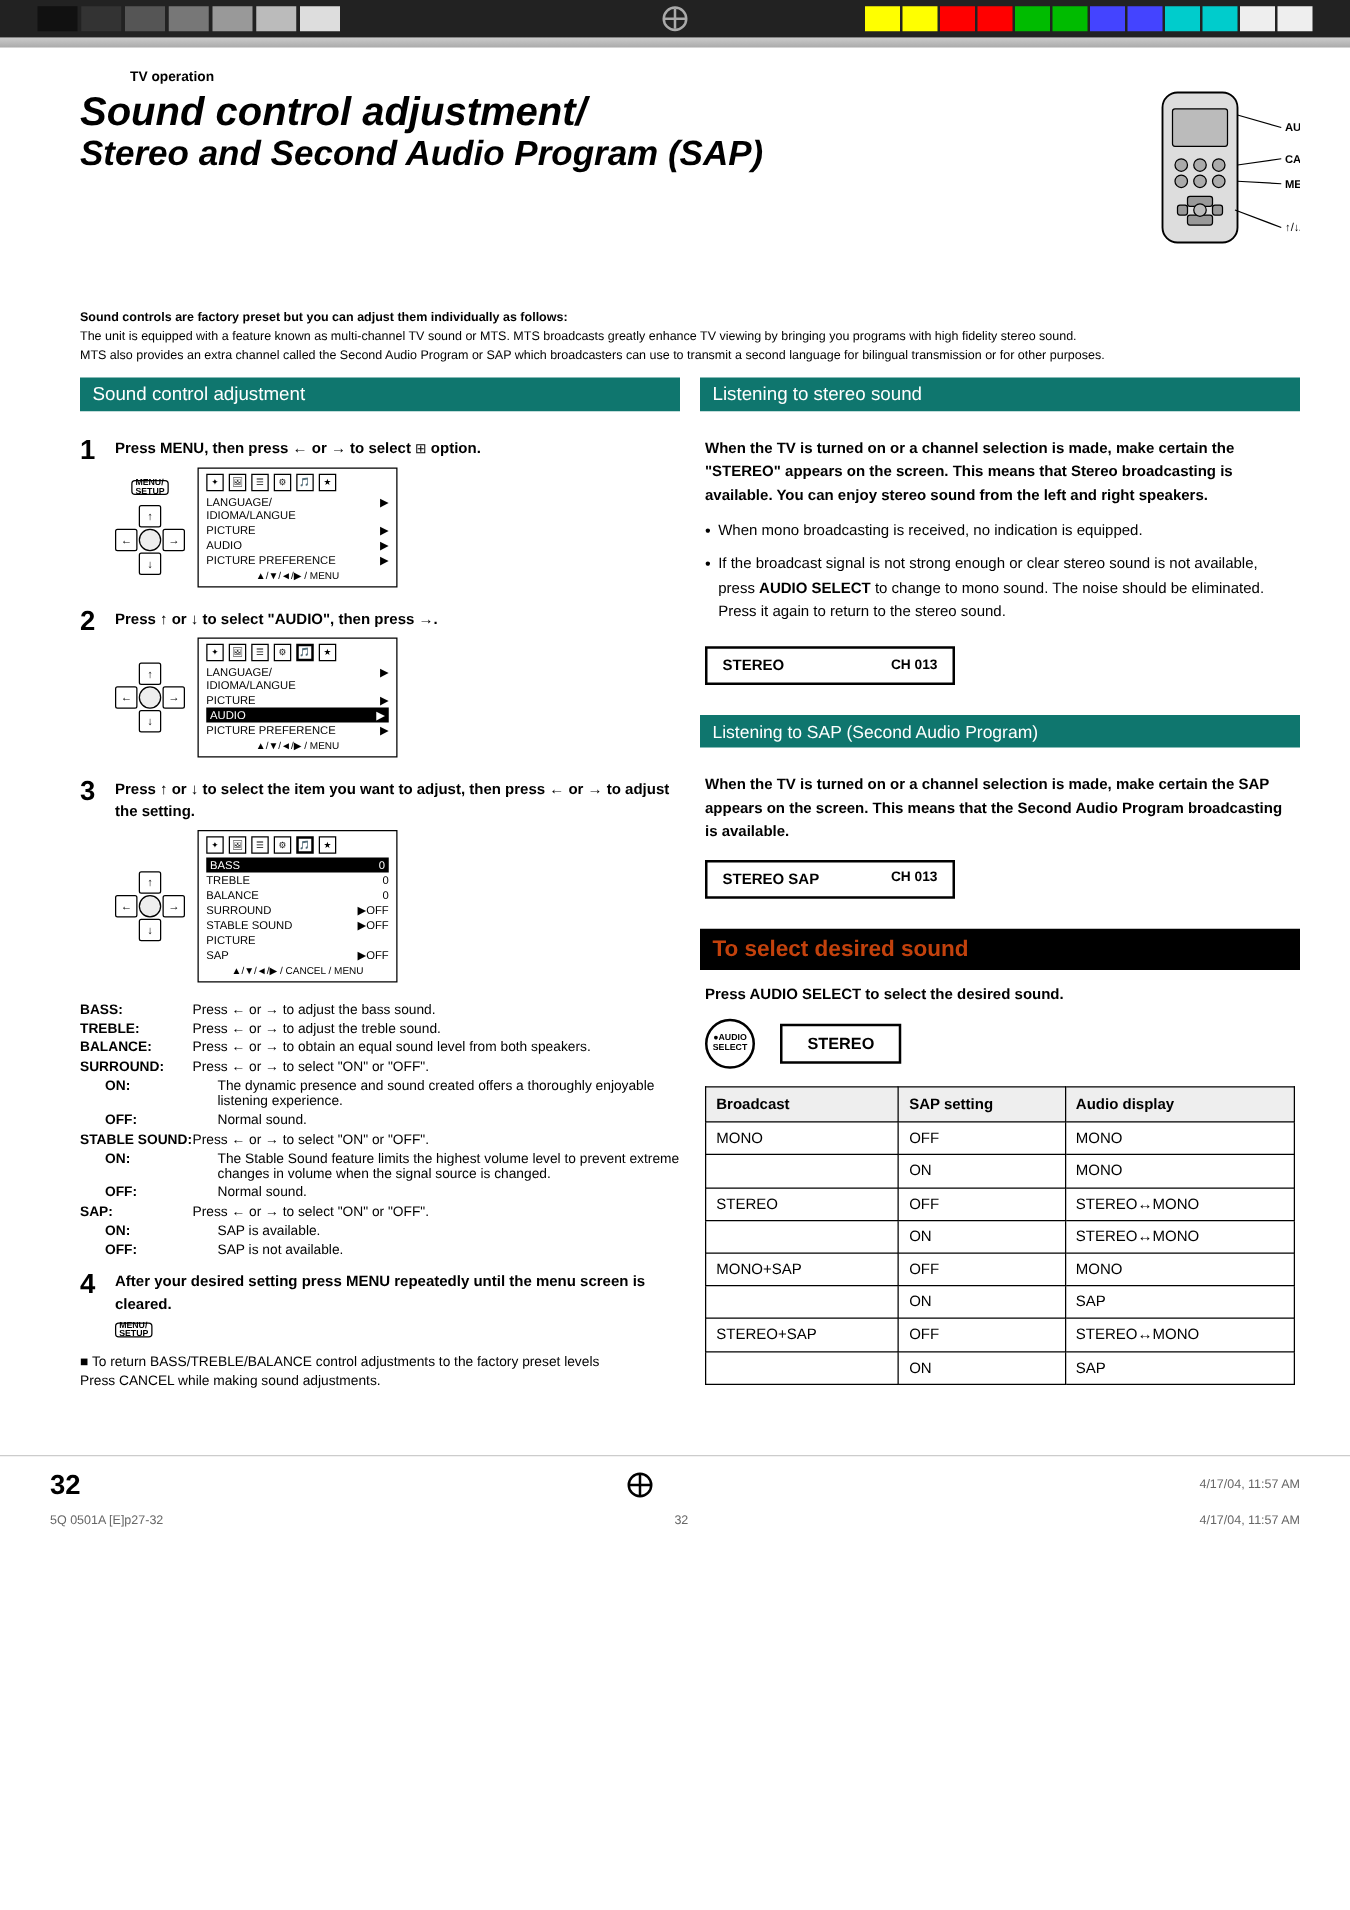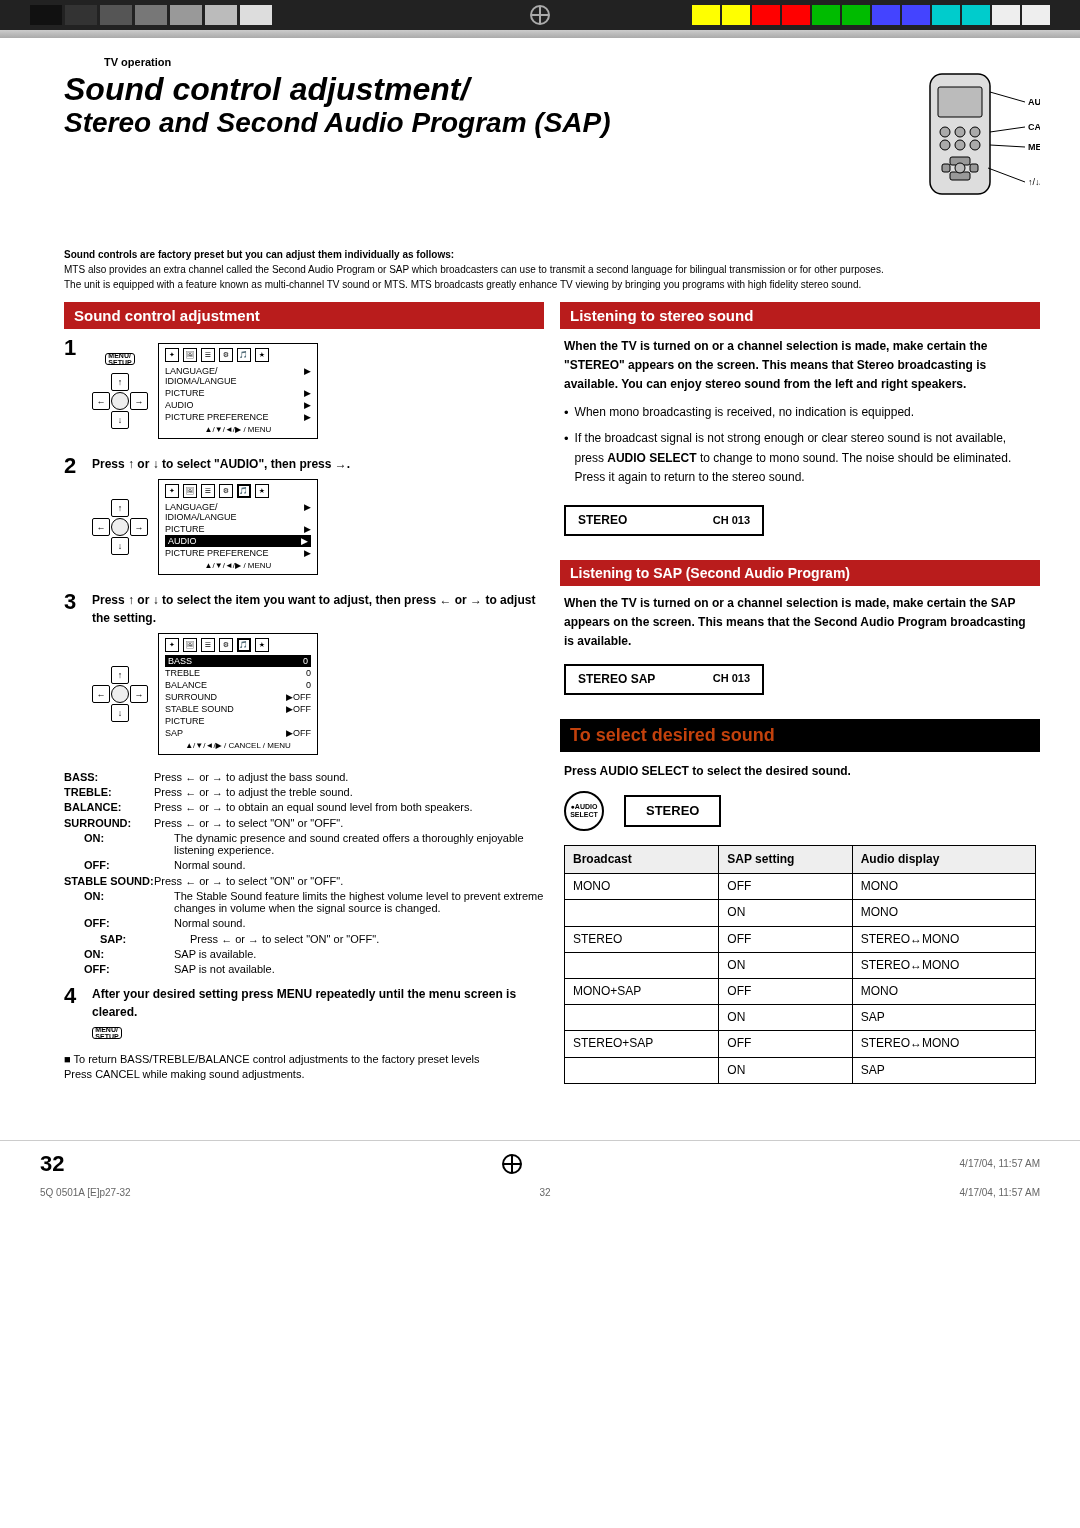--- a/index.html
+++ b/index.html
@@ -60,26 +60,26 @@
     .two-col {
       display: flex;
       gap: 16px;
       align-items: flex-start;
     }
     .left-col { flex: 1; min-width: 0; }
     .right-col { flex: 1; min-width: 0; }
 
     
     .section-header {
-      background: #b91c1c;
+      background: #0f766e;
       color: #fff;
       font-size: 15px;
-      font-weight: bold;
+      font-weight: normal;
       padding: 5px 10px;
-      margin-bottom: 8px;
+      margin-bottom: 20px;
     }
 
     
     .step {
       display: flex;
       align-items: flex-start;
       margin-bottom: 10px;
     }
     .step-number {
       font-size: 22px;
@@ -365,32 +365,35 @@
         <line x1="110" y1="73" x2="145" y2="75" stroke="#000" stroke-width="1"></line>
         <text x="148" y="78" font-size="9" font-weight="bold">MENU</text>
         <line x1="108" y1="96" x2="145" y2="110" stroke="#000" stroke-width="1"></line>
         <text x="148" y="113" font-size="9">↑/↓/←/→</text>
       </svg>
     </div>
   </div>
 
   <div class="intro-text">
     <p><strong>Sound controls are factory preset but you can adjust them individually as follows:</strong></p>
+    <p>The unit is equipped with a feature known as multi-channel TV sound or MTS. MTS broadcasts greatly enhance TV viewing by bringing you programs with high fidelity stereo sound.</p>
     <p>MTS also provides an extra channel called the Second Audio Program or SAP which broadcasters can use to transmit a second language for bilingual transmission or for other purposes.</p>
-    <p>The unit is equipped with a feature known as multi-channel TV sound or MTS. MTS broadcasts greatly enhance TV viewing by bringing you programs with high fidelity stereo sound.</p>
   </div>
 
   <div class="two-col">
 
     <div class="left-col">
       <div class="section-header">Sound control adjustment</div>
 
       <div class="step">
         <div class="step-number">1</div>
         <div class="step-content">
+          <div class="step-text">
+            <strong>Press MENU, then press ← or → to select</strong> <span style="font-size:11px;">⊞</span> <strong>option.</strong>
+          </div>
           <div class="menu-mockup">
             <div class="remote-buttons">
               <div class="btn-rect">MENU/<br>SETUP</div>
               <div style="margin:4px 0;"></div>
               <div class="btn-arrows">
                 <div class="btn-arrow empty"></div>
                 <div class="btn-arrow">↑</div>
                 <div class="btn-arrow empty"></div>
                 <div class="btn-arrow">←</div>
                 <div class="btn-arrow center"></div>
@@ -574,21 +577,21 @@
           <span class="label-val">Press ← or → to select "ON" or "OFF".</span>
         </div>
         <div class="labels-row" style="padding-left:20px;">
           <span class="label-key">ON:</span>
           <span class="label-val">The Stable Sound feature limits the highest volume level to prevent extreme changes in volume when the signal source is changed.</span>
         </div>
         <div class="labels-row" style="padding-left:20px;">
           <span class="label-key">OFF:</span>
           <span class="label-val">Normal sound.</span>
         </div>
-        <div class="labels-row" style="margin-top:4px;margin-left:36px;">
+        <div class="labels-row" style="margin-top:4px;">
           <span class="label-key">SAP:</span>
           <span class="label-val">Press ← or → to select "ON" or "OFF".</span>
         </div>
         <div class="labels-row" style="padding-left:20px;">
           <span class="label-key">ON:</span>
           <span class="label-val">SAP is available.</span>
         </div>
         <div class="labels-row" style="padding-left:20px;">
           <span class="label-key">OFF:</span>
           <span class="label-val">SAP is not available.</span>

